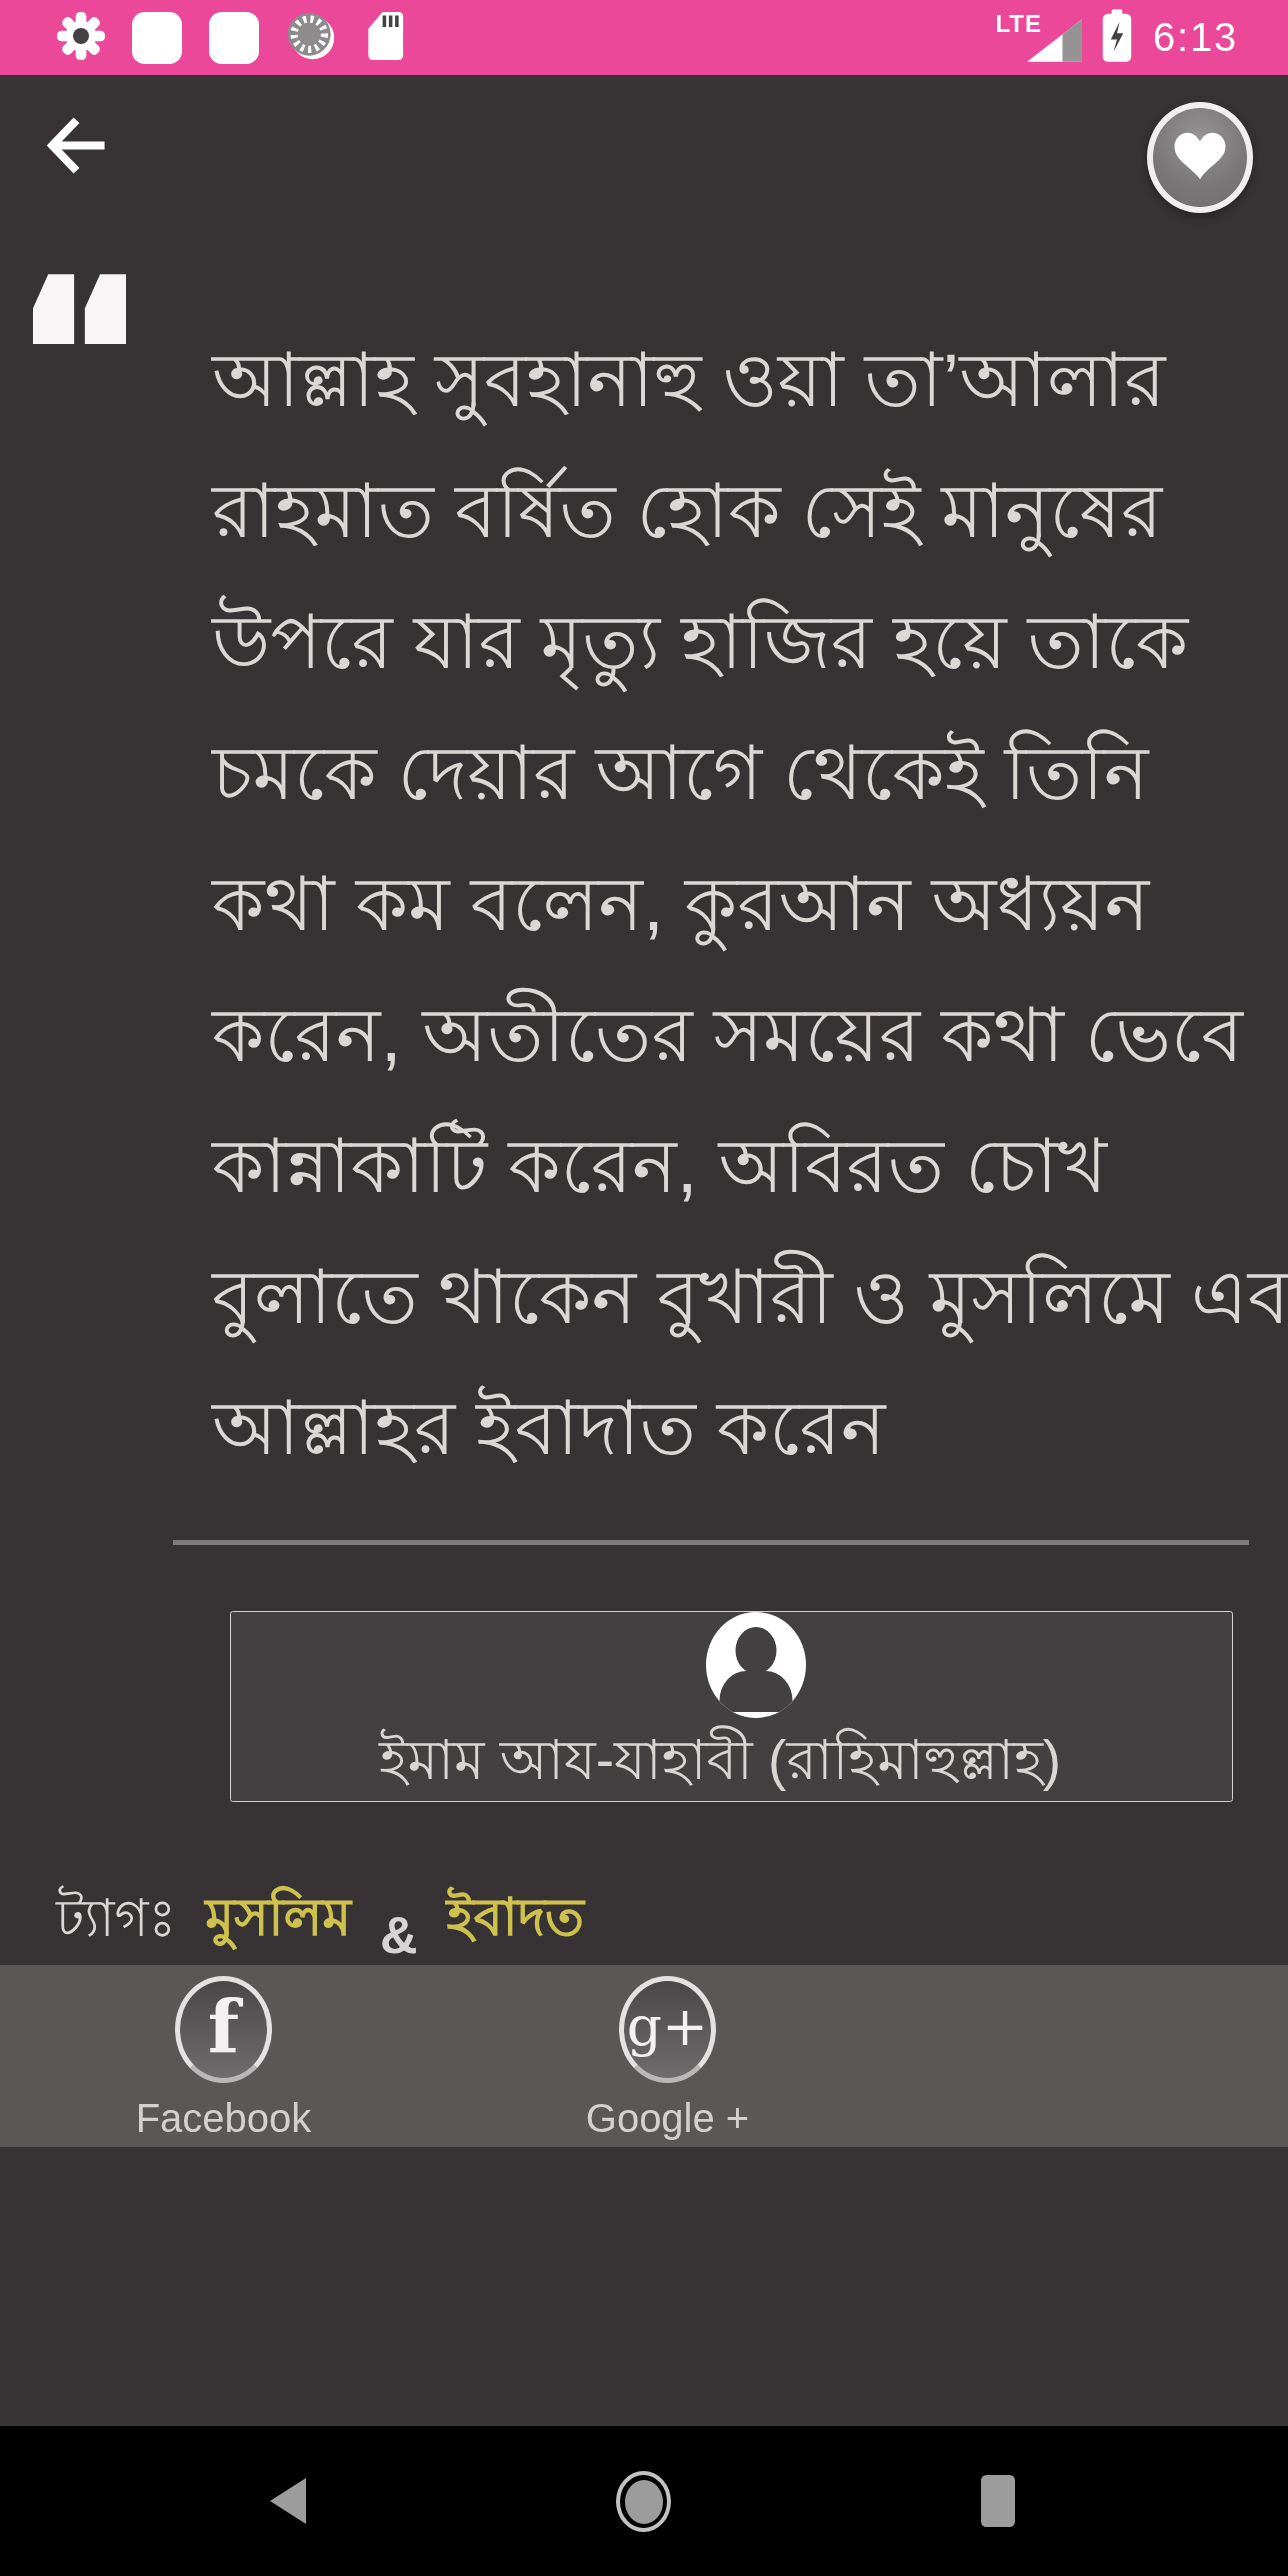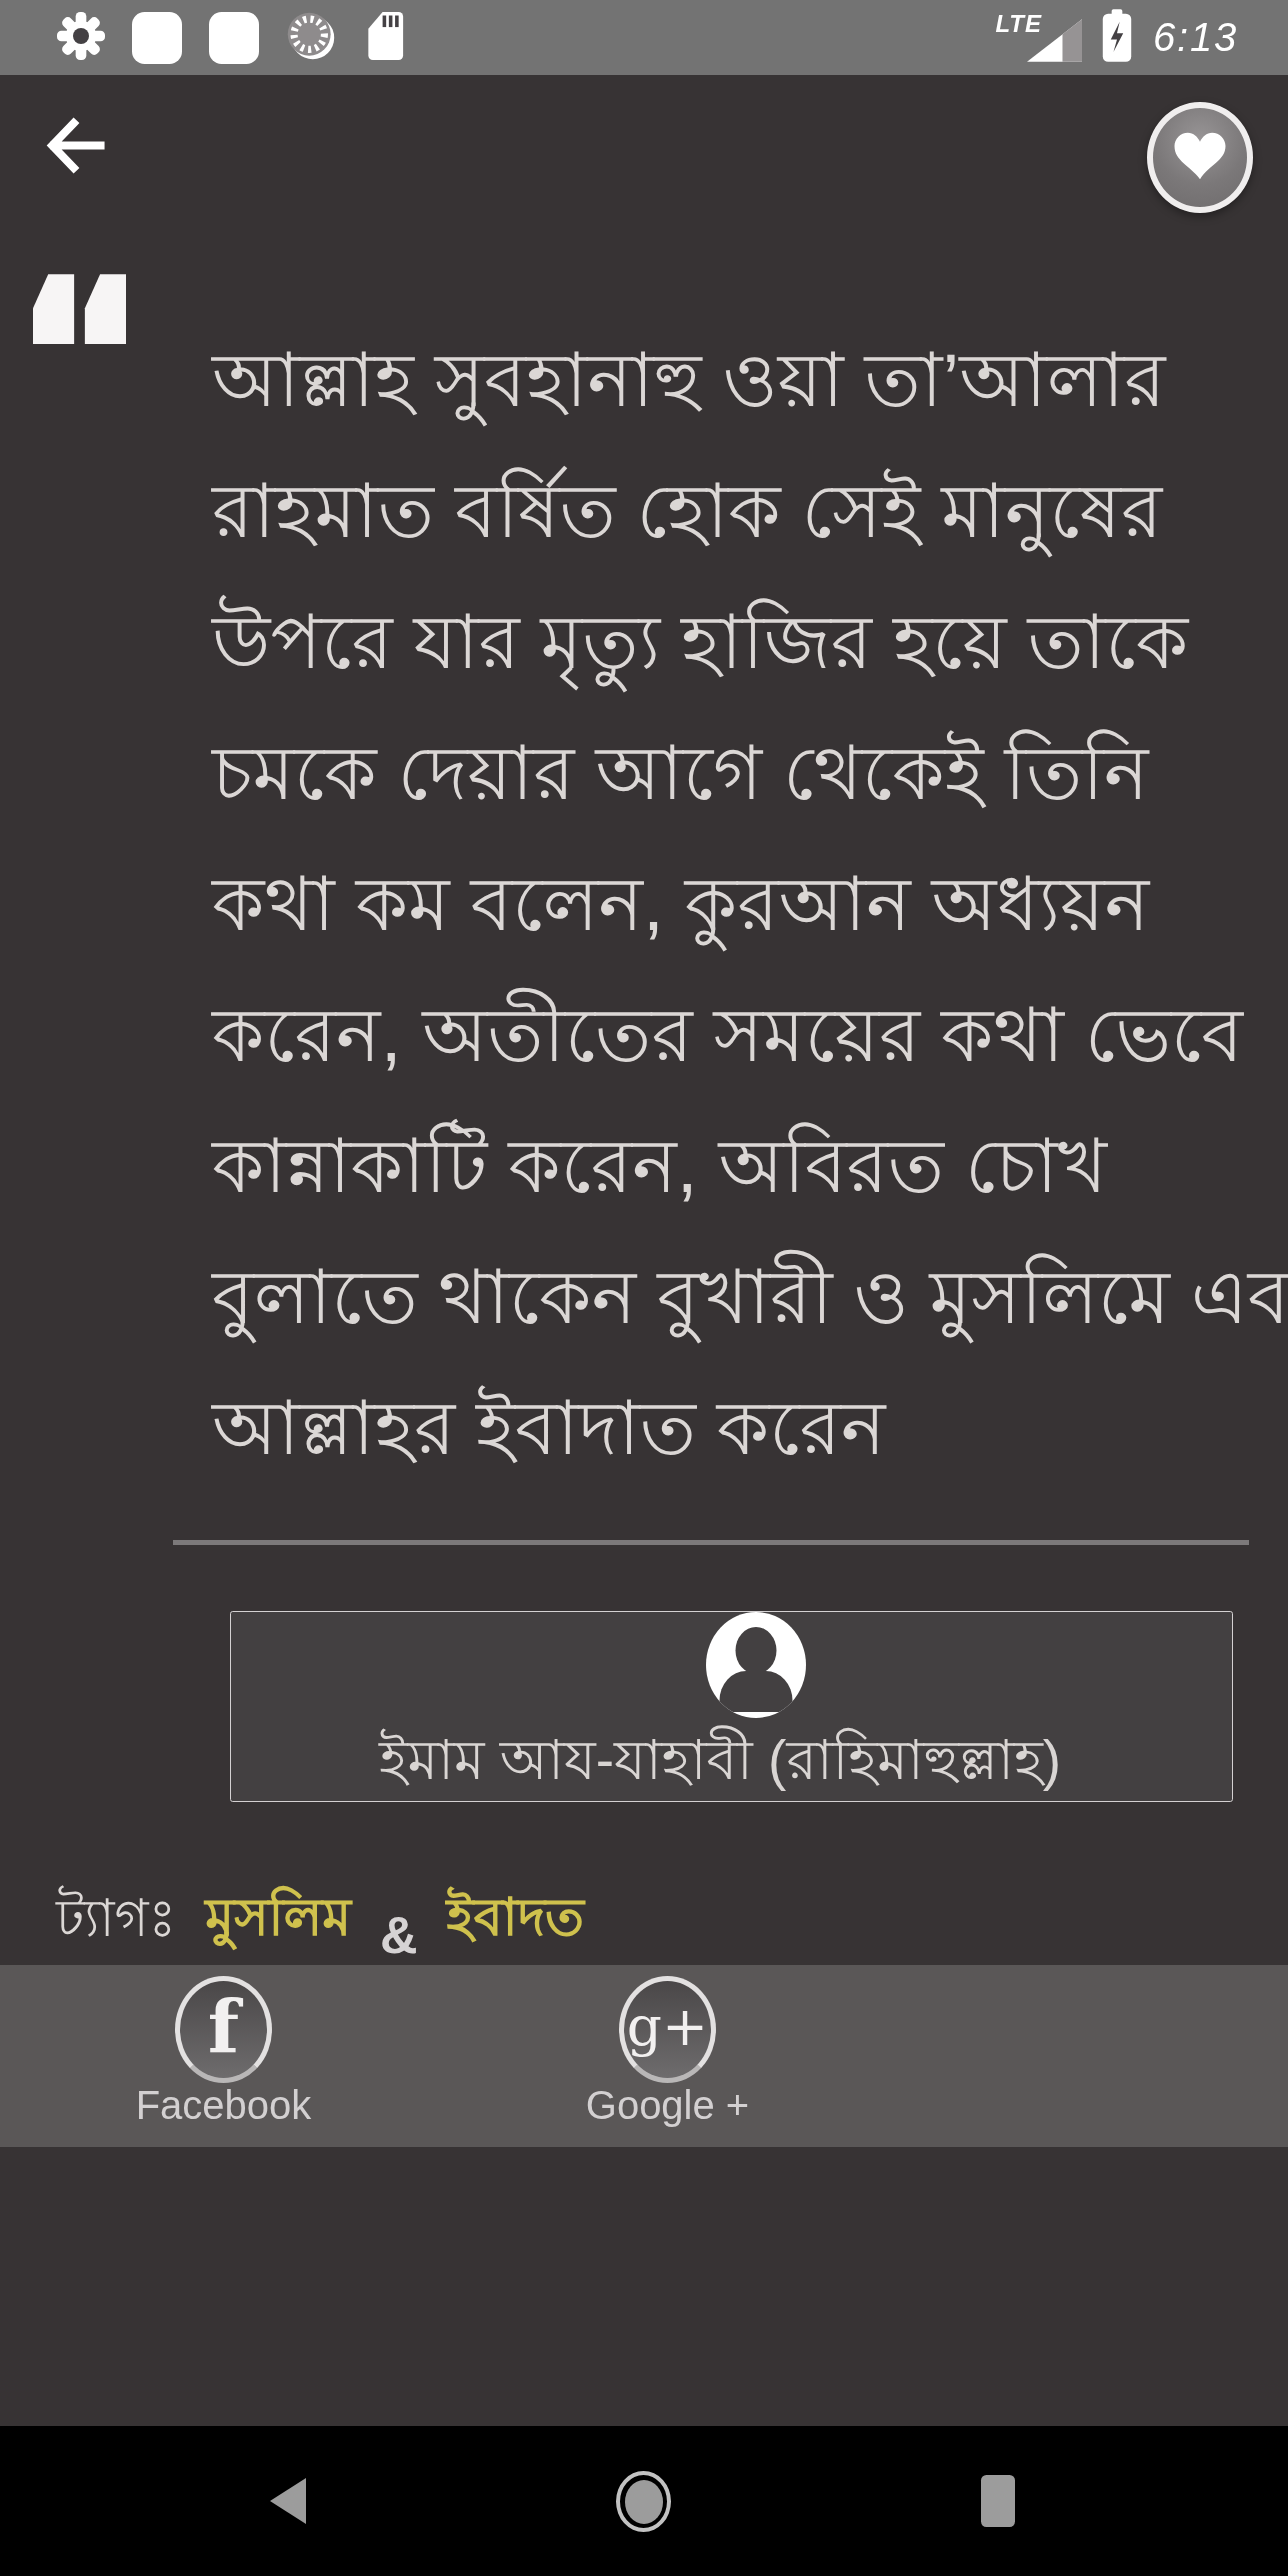--- a/index.html
+++ b/index.html
@@ -3,21 +3,21 @@
 <meta charset="utf-8">
 <style>
   html,body{margin:0;padding:0;}
   body{
     width:1288px;height:2576px;position:relative;overflow:hidden;
     background:#373334;
     font-family:"Liberation Sans", sans-serif;
     -webkit-font-smoothing:antialiased;
   }
   
-  .status-bar{position:absolute;left:0;top:0;width:1288px;height:75px;background:#737373;font-style:italic;}
+  .status-bar{position:absolute;left:0;top:0;width:1288px;height:75px;background:#ec4899;}
   .sb-left{position:absolute;left:57px;top:0;height:75px;display:flex;align-items:center;gap:27px;}
   .sb-square{width:50px;height:52px;border-radius:12.5px;background:#ffffff;}
   .sb-right{position:absolute;right:50px;top:0;height:75px;display:flex;align-items:center;gap:19.7px;}
   .signal-wrap{position:relative;width:86px;height:48px;}
   .lte{position:absolute;left:0;top:-3.6px;font-size:24px;font-weight:bold;color:#ffffff;letter-spacing:0.9px;}
   .signal-svg{position:absolute;right:0;bottom:0;}
   .time{font-size:40px;color:#ffffff;letter-spacing:1.8px;}
   
   .back-button{position:absolute;left:32px;top:104px;width:86px;height:86px;display:flex;align-items:center;justify-content:center;}
   .fav-button{
@@ -53,21 +53,21 @@
   .share-btn{position:absolute;top:10.7px;width:215px;text-align:center;}
   .share-btn.fb{left:116px;} .share-btn.gp{left:560px;} .share-btn.sh{left:982px;}
   .share-icon{
     width:97px;height:107px;margin:0 auto;border-radius:50%;box-sizing:border-box;
     border:5.4px solid #e3e1e1;border-bottom-color:#b9b7b7;
     background:linear-gradient(180deg,#4a4748 0%,#6e6c6d 100%);
     display:flex;align-items:center;justify-content:center;
   }
   .glyph-f{font-family:"DejaVu Serif", serif;font-size:73px;font-weight:bold;color:#f2f0f0;line-height:1;margin-top:-3.6px;}
   .glyph-gp{font-family:"DejaVu Serif", serif;font-size:55px;color:#f2f0f0;line-height:1;margin-top:-5.4px;}
-  .share-label{margin-top:0;font-size:40px;color:#d3d0d1;}
+  .share-label{margin-top:13px;font-size:40px;color:#d3d0d1;}
   
   .nav-bar{position:absolute;left:0;top:2426px;width:1288px;height:150px;background:#000000;}
   .nav-back{position:absolute;left:270px;top:52px;width:0;height:0;
     border-top:23px solid transparent;border-bottom:23px solid transparent;border-right:36px solid #9c9c9c;}
   .nav-home{position:absolute;left:616px;top:45px;width:55px;height:61px;box-sizing:border-box;
     border:4.5px solid #c2c2c2;border-radius:50%;}
   .nav-home-inner{position:absolute;left:4.5px;top:4.5px;right:4.5px;bottom:4.5px;background:#9c9c9c;border-radius:50%;}
   .nav-recents{position:absolute;left:981px;top:49px;width:34px;height:52px;background:#9c9c9c;border-radius:5.4px;}
 </style>
 </head>

